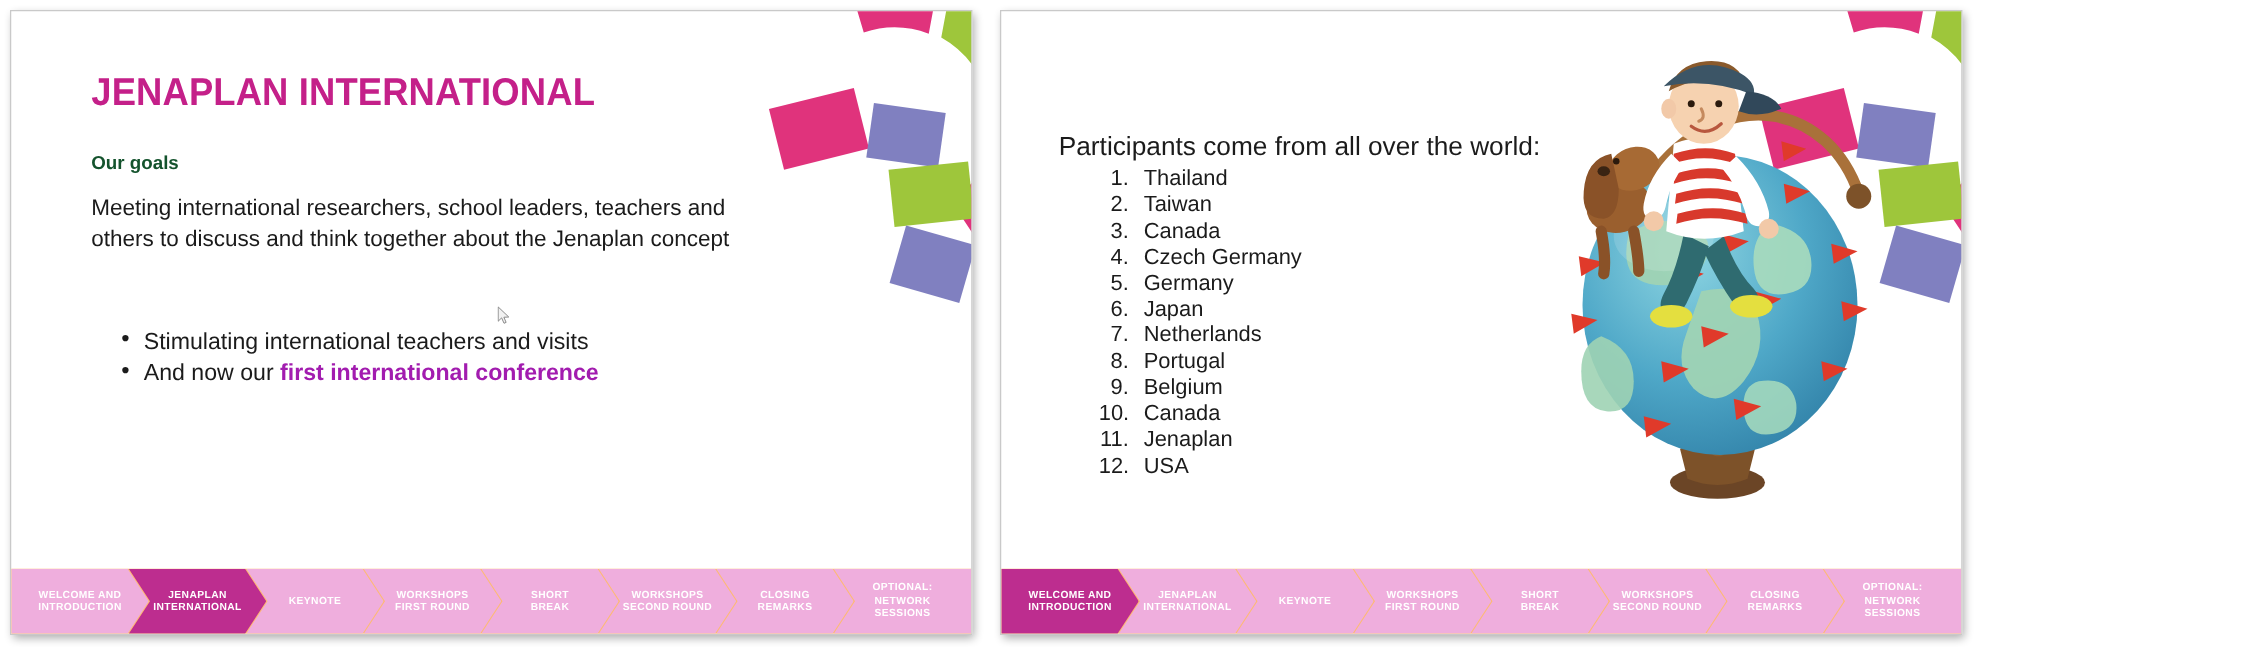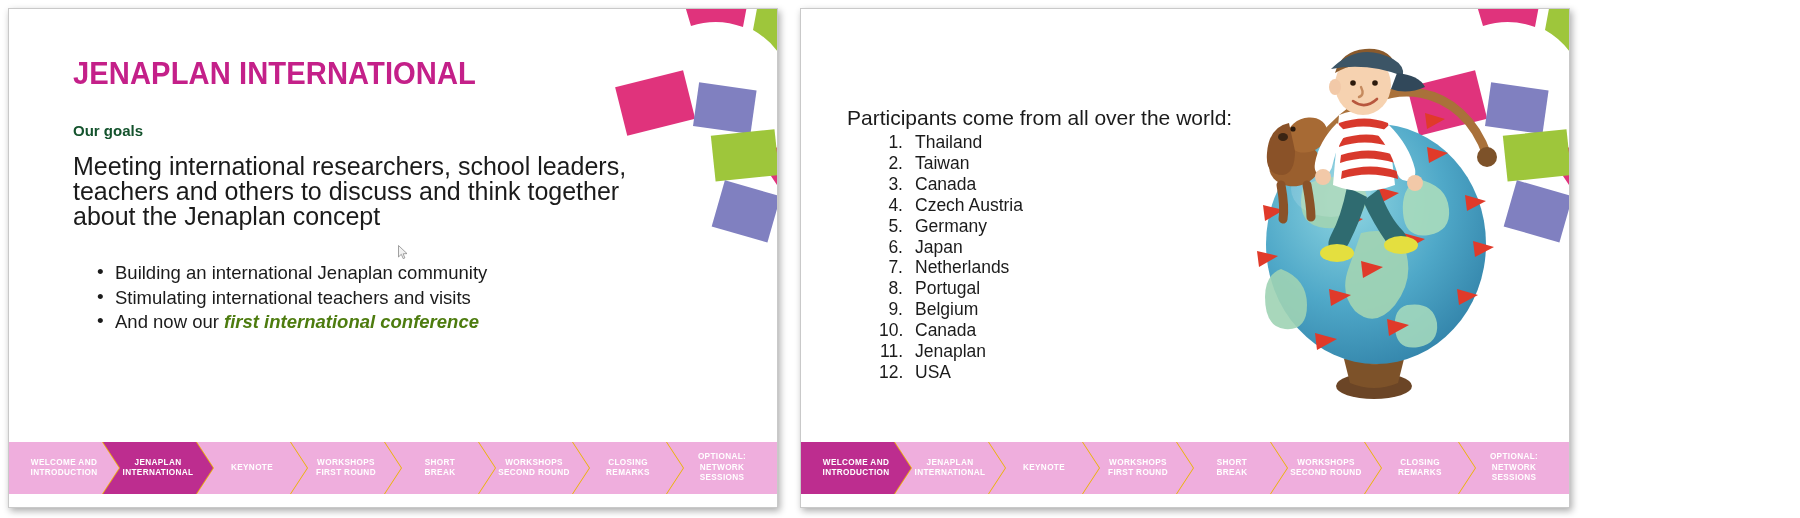--- a/index.html
+++ b/index.html
@@ -54,41 +54,41 @@
     position:absolute;
     left:64px; top:113px;
     font-size:15px;
     font-weight:bold;
     color:#14532d;
   }
   .s1-para{
     position:absolute;
     left:64px; top:145px;
     width:560px;
-    font-size:25px;
+    font-size:18px;
     line-height:25px;
     color:#1b1b1b;
   }
   .s1-bullets{
     position:absolute;
     left:86px; top:252px;
     width:620px;
     font-size:18.5px;
     line-height:24.5px;
     color:#1b1b1b;
     list-style:none;
   }
   .s1-bullets li{ position:relative; padding-left:20px; white-space:nowrap; }
   .s1-bullets li:before{
     content:"\2022";
     position:absolute; left:2px; top:-1px;
     font-size:19px;
   }
   .ital{ font-style:italic; }
-  .accent{ color:#4d7c0f; font-weight:bold;font-style:italic; }
+  .accent{ color:#a21caf; font-weight:bold; }
 
   
   .s2-title{
     position:absolute;
     left:60px; top:47px;
     font-size:31px;
     font-weight:bold;
     color:#c42089;
     letter-spacing:-.2px;
   }
@@ -113,24 +113,24 @@
   .globe-art{
     position:absolute;
     left:410px; top:28px;
     width:330px; height:365px;
     pointer-events:none;
   }
 
   
   .navbar{
     position:absolute;
-    left:0; right:0; bottom:13px;
+    left:0; right:0; bottom:0;
     height:52px;
     display:flex;
-    background:#eab308;
+    background:#fdba74;
     align-items:center;
   }
   .chev{
     position:relative;
     height:52px;
     background:#efaedd;
     color:#ffffff;
     display:flex;
     align-items:center;
     justify-content:center;
@@ -192,21 +192,20 @@
           <rect x="30" y="76" width="58" height="48" fill="#8080c0" transform="rotate(16)"></rect>
         </g>
       </g>
     </svg>
 
     <div class="s1-title">JENAPLAN INTERNATIONAL</div>
     <div class="s1-sub">Our goals</div>
     <div class="s1-para">Meeting international researchers, school leaders, teachers and others to discuss and think together about the Jenaplan concept</div>
 
     <ul class="s1-bullets" id="s1-bullets">
-        <li>Building an international Jenaplan community</li>
         <li>Stimulating international teachers and visits</li>
         <li>And now our <span class="accent">first international conference</span></li>
       </ul>
 
     <svg class="cursor" viewBox="0 0 11 15">
       <path d="M0.5 0.5 L0.5 12 L3.3 9.3 L5.2 13.6 L6.9 12.9 L5.1 8.8 L9 8.6 Z" fill="#f2f2f2" stroke="#8a8a8a" stroke-width="0.8"></path>
     </svg>
 
     <div class="navbar" id="s1-nav">
         <div class="chev">
@@ -279,21 +278,21 @@
         <li>
           <span class="num">2.</span>
           <span>Taiwan</span>
         </li>
         <li>
           <span class="num">3.</span>
           <span>Canada</span>
         </li>
         <li>
           <span class="num">4.</span>
-          <span>Czech Austria</span>
+          <span>Czech Germany</span>
         </li>
         <li>
           <span class="num">5.</span>
           <span>Germany</span>
         </li>
         <li>
           <span class="num">6.</span>
           <span>Japan</span>
         </li>
         <li>

